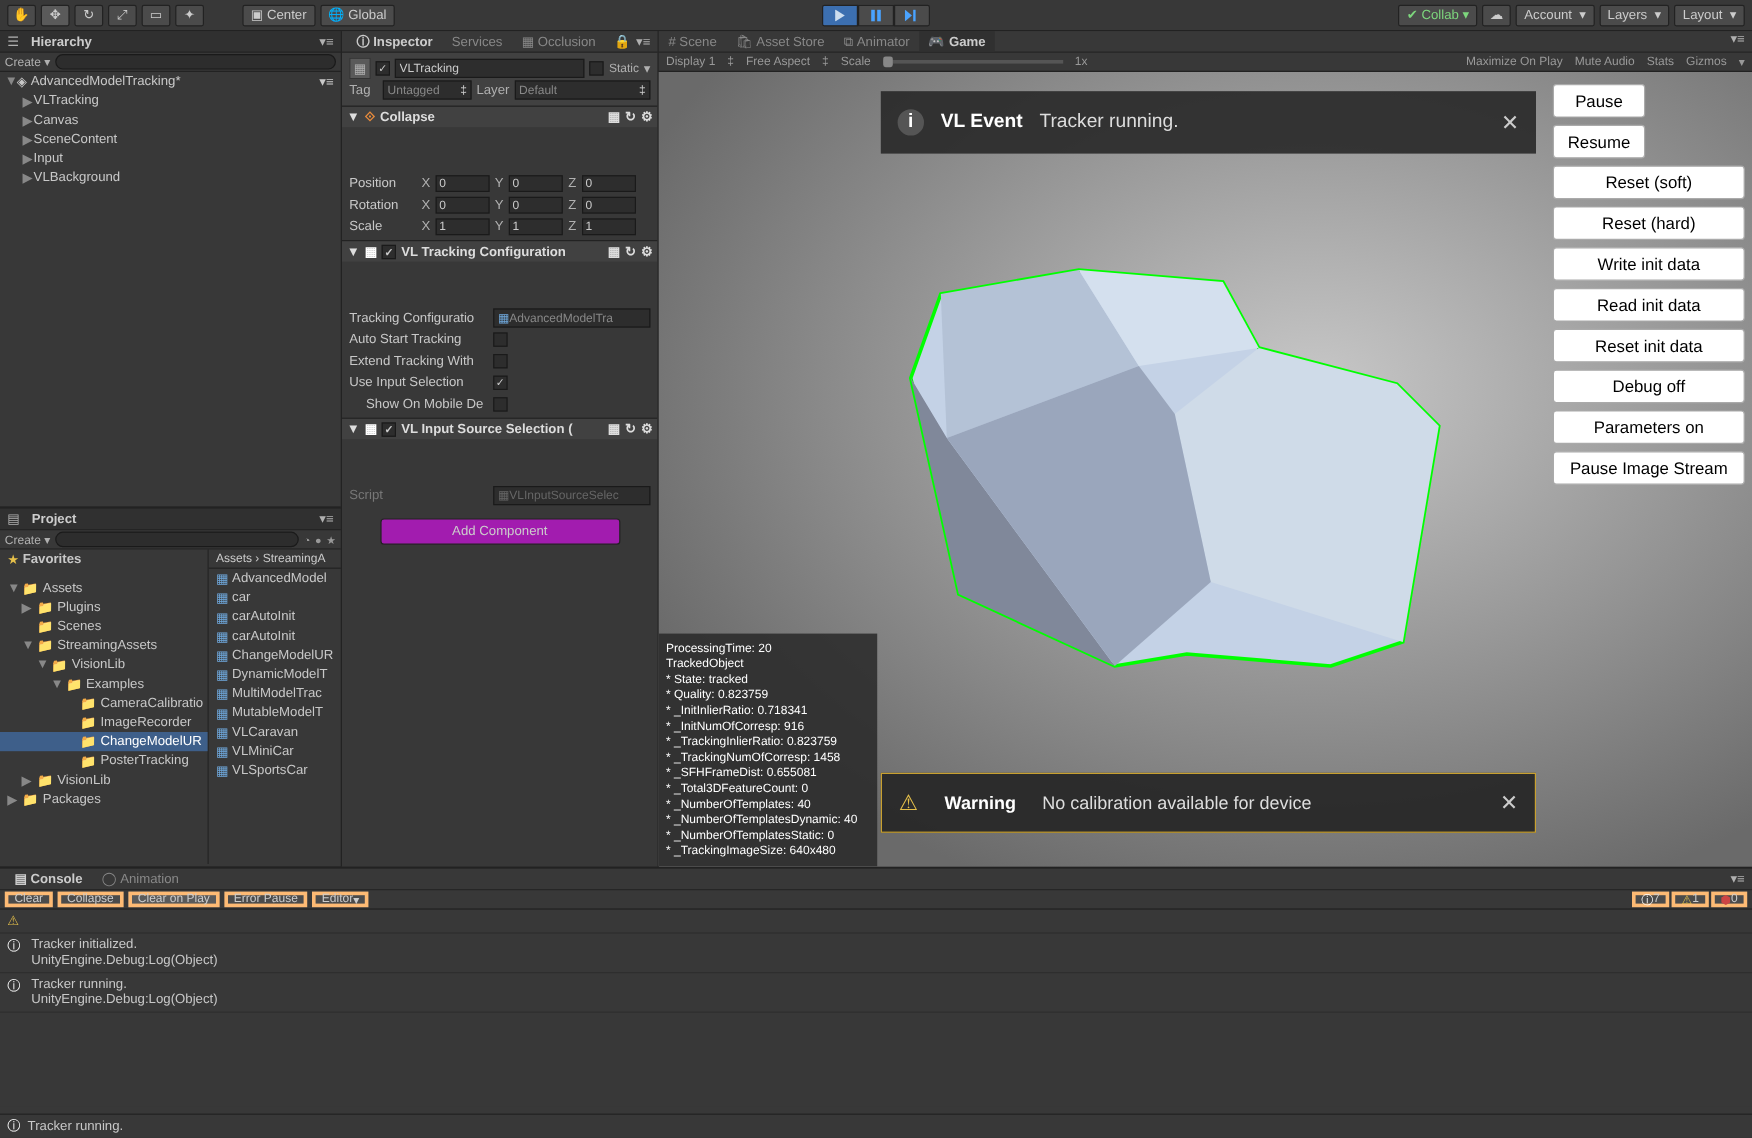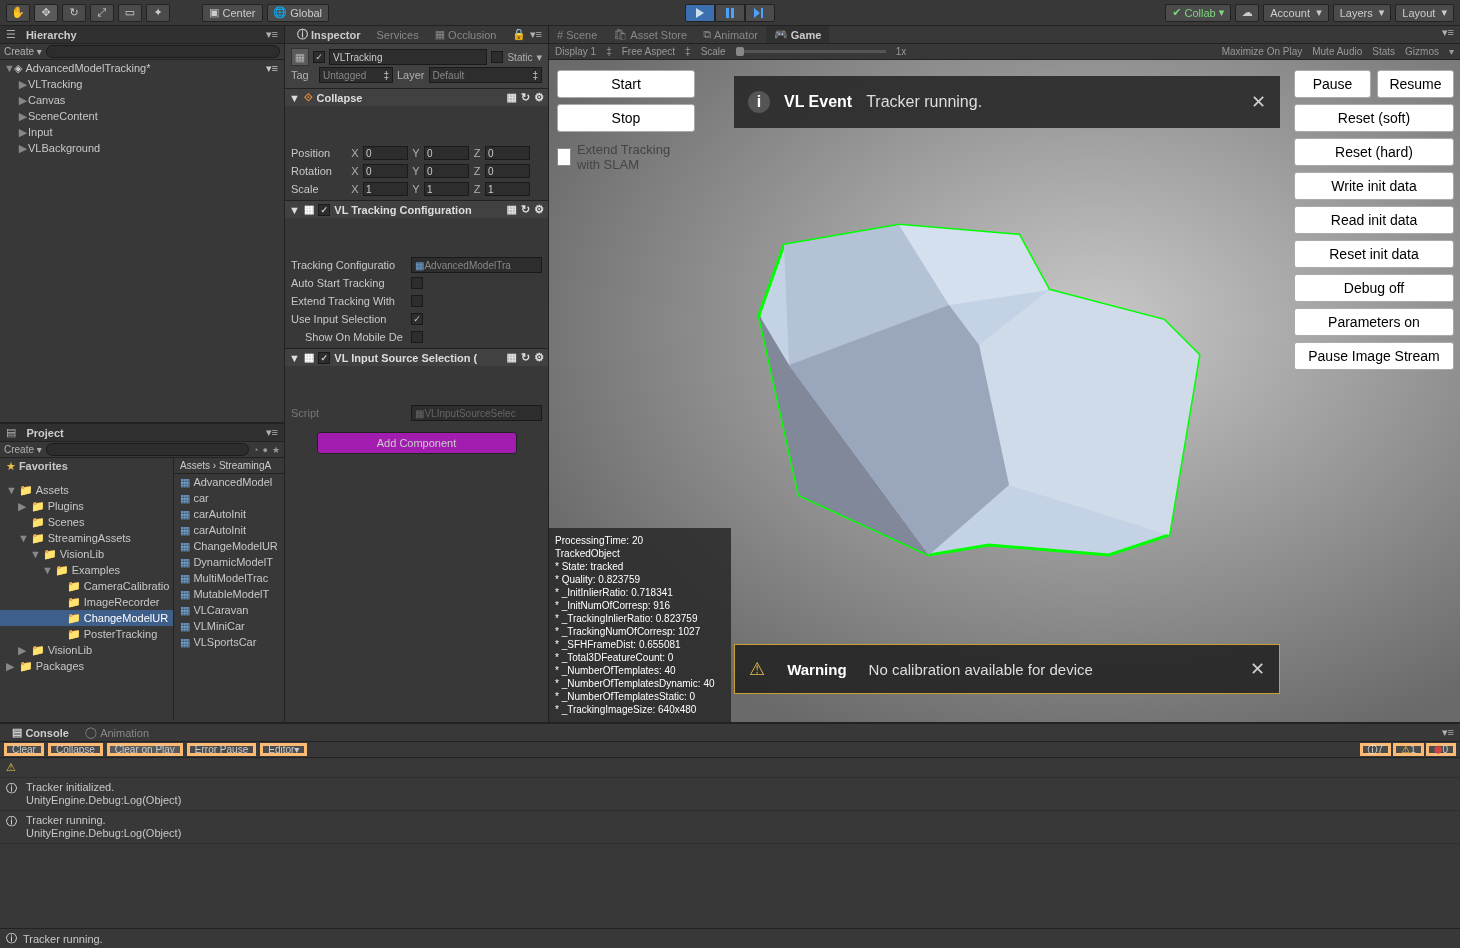--- a/index.html
+++ b/index.html
@@ -54,21 +54,21 @@
 .game-view { flex: 1; background: #888; position: relative; overflow: hidden; }
 .game-bg { position: absolute; inset: 0; background: radial-gradient(ellipse at 60% 40%, #c8c8c8, #6a6a6a 80%); }
 .left-overlay { position: absolute; left: 8px; top: 10px; display: flex; flex-direction: column; gap: 6px; }
 .ov-btn { width: 138px; height: 28px; background: #fff; border: 1px solid #aaa; border-radius: 3px; color: #000; font-size: 14px; display: flex; align-items: center; justify-content: center; cursor: pointer; }
 .ov-row { display: flex; align-items: center; gap: 6px; color: #444; font-size: 13px; margin-top: 4px; width: 138px; }
 .ov-chk { width: 18px; height: 18px; background: #fff; border: 1px solid #888; }
 .msg-band { position: absolute; left: 185px; top: 16px; right: 180px; height: 52px; background: rgba(40,40,40,0.9); display: flex; align-items: center; padding: 0 14px; color: #fff; font-size: 16px; gap: 14px; }
 .msg-close { margin-left: auto; color: #ccc; cursor: pointer; font-size: 18px; }
 .right-overlay { position: absolute; right: 6px; top: 10px; display: flex; flex-direction: column; gap: 6px; }
 .rov-btn { width: 160px; height: 28px; background: #fff; border: 1px solid #aaa; border-radius: 3px; color: #000; font-size: 14px; display: flex; align-items: center; justify-content: center; cursor: pointer; }
-.rov-pair { display: flex; gap: 6px; }
+.rov-pair { display: flex; gap: 6px; flex-direction: column; }
 .rov-pair .rov-btn { width: 77px; }
 .stats-box { position: absolute; left: 0; bottom: 0; width: 182px; background: rgba(40,40,40,0.85); color: #fff; font-size: 10px; padding: 6px; line-height: 13px; }
 .warn-band { position: absolute; left: 185px; bottom: 28px; right: 180px; height: 50px; background: rgba(40,40,40,0.95); border: 1px solid #c8a030; display: flex; align-items: center; padding: 0 14px; color: #fff; font-size: 15px; gap: 22px; }
 .car-shape { position: absolute; left: 180px; top: 145px; }
 .console { height: 200px; border-top: 2px solid #222; background: #383838; }
 .console-bar { height: 16px; background: #383838; display: flex; align-items: center; padding: 0 4px; gap: 4px; font-size: 10px; border-bottom: 1px solid #222; }
 .cbtn { background: #4b4b4b; border: 3px solid #fdba74; padding: 0 5px; height: 13px; display: flex; align-items: center; color: #ccc; }
 .console-list { height: 150px; overflow: hidden; }
 .clog { display: flex; padding: 3px 6px; border-bottom: 1px solid #2e2e2e; gap: 6px; }
 .clog-ic { width: 14px; }
@@ -446,28 +446,20 @@
 
       <svg class="car-shape" width="520" height="380">
         <polygon points="55,40 170,20 290,30 320,85 435,115 470,150 440,330 380,350 260,340 200,350 70,290 30,110" fill="#c4d2e6" stroke="#00ff00" stroke-width="3"></polygon>
         <polygon points="55,40 170,20 220,100 60,160" fill="#b4c2d6"></polygon>
         <polygon points="170,20 290,30 320,85 220,100" fill="#d4e0ee"></polygon>
         <polygon points="320,85 435,115 470,150 440,330 280,280 250,140" fill="#cfdbe8"></polygon>
         <polygon points="30,110 60,160 200,350 70,290" fill="#80889a"></polygon>
         <polygon points="60,160 220,100 250,140 280,280 200,350" fill="#9aa6bc"></polygon>
       </svg>
 
-      <div class="left-overlay">
-        <div class="ov-btn">Start</div>
-        <div class="ov-btn">Stop</div>
-        <div class="ov-row">
-          <div class="ov-chk"></div>
-          <span style="line-height:15px">Extend Tracking with SLAM</span>
-        </div>
-      </div>
 
       <div class="msg-band">
         <span style="background:#555;color:#fff;width:22px;height:22px;border-radius:11px;display:flex;align-items:center;justify-content:center;font-weight:bold">i</span>
         <span style="font-weight:bold">VL Event</span>
         <span style="color:#ddd">Tracker running.</span>
         <span class="msg-close">✕</span>
       </div>
 
       <div class="right-overlay">
         <div class="rov-pair">
@@ -485,21 +477,21 @@
       </div>
 
       <div class="stats-box" id="statsbox">
           <div>ProcessingTime: 20</div>
           <div>TrackedObject</div>
           <div>* State: tracked</div>
           <div>* Quality: 0.823759</div>
           <div>* _InitInlierRatio: 0.718341</div>
           <div>* _InitNumOfCorresp: 916</div>
           <div>* _TrackingInlierRatio: 0.823759</div>
-          <div>* _TrackingNumOfCorresp: 1027</div>
+          <div>* _TrackingNumOfCorresp: 1458</div>
           <div>* _SFHFrameDist: 0.655081</div>
           <div>* _Total3DFeatureCount: 0</div>
           <div>* _NumberOfTemplates: 40</div>
           <div>* _NumberOfTemplatesDynamic: 40</div>
           <div>* _NumberOfTemplatesStatic: 0</div>
           <div>* _TrackingImageSize: 640x480</div>
         </div>
 
       <div class="warn-band">
         <span style="color:#e6c04a;font-size:18px">⚠</span>

